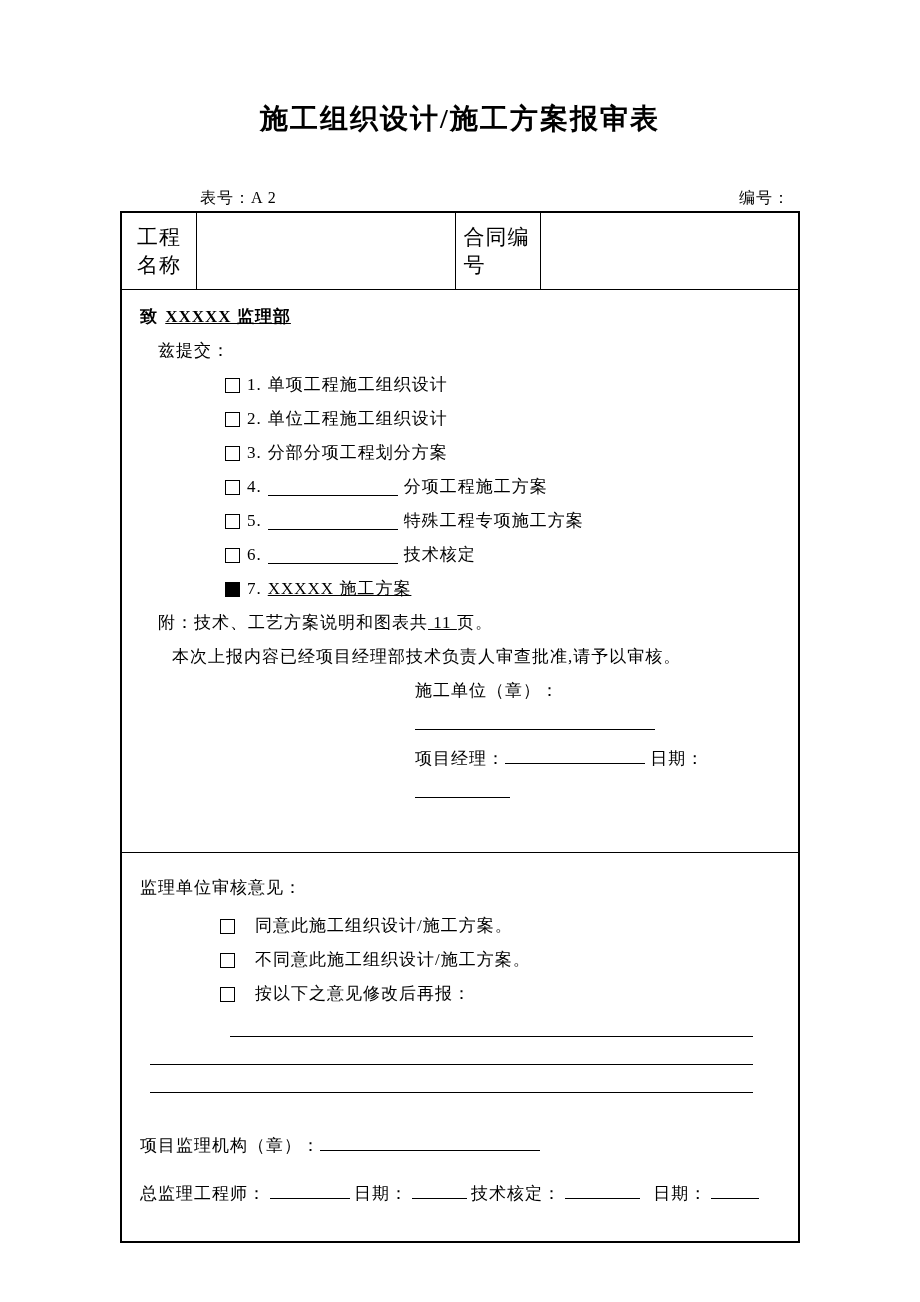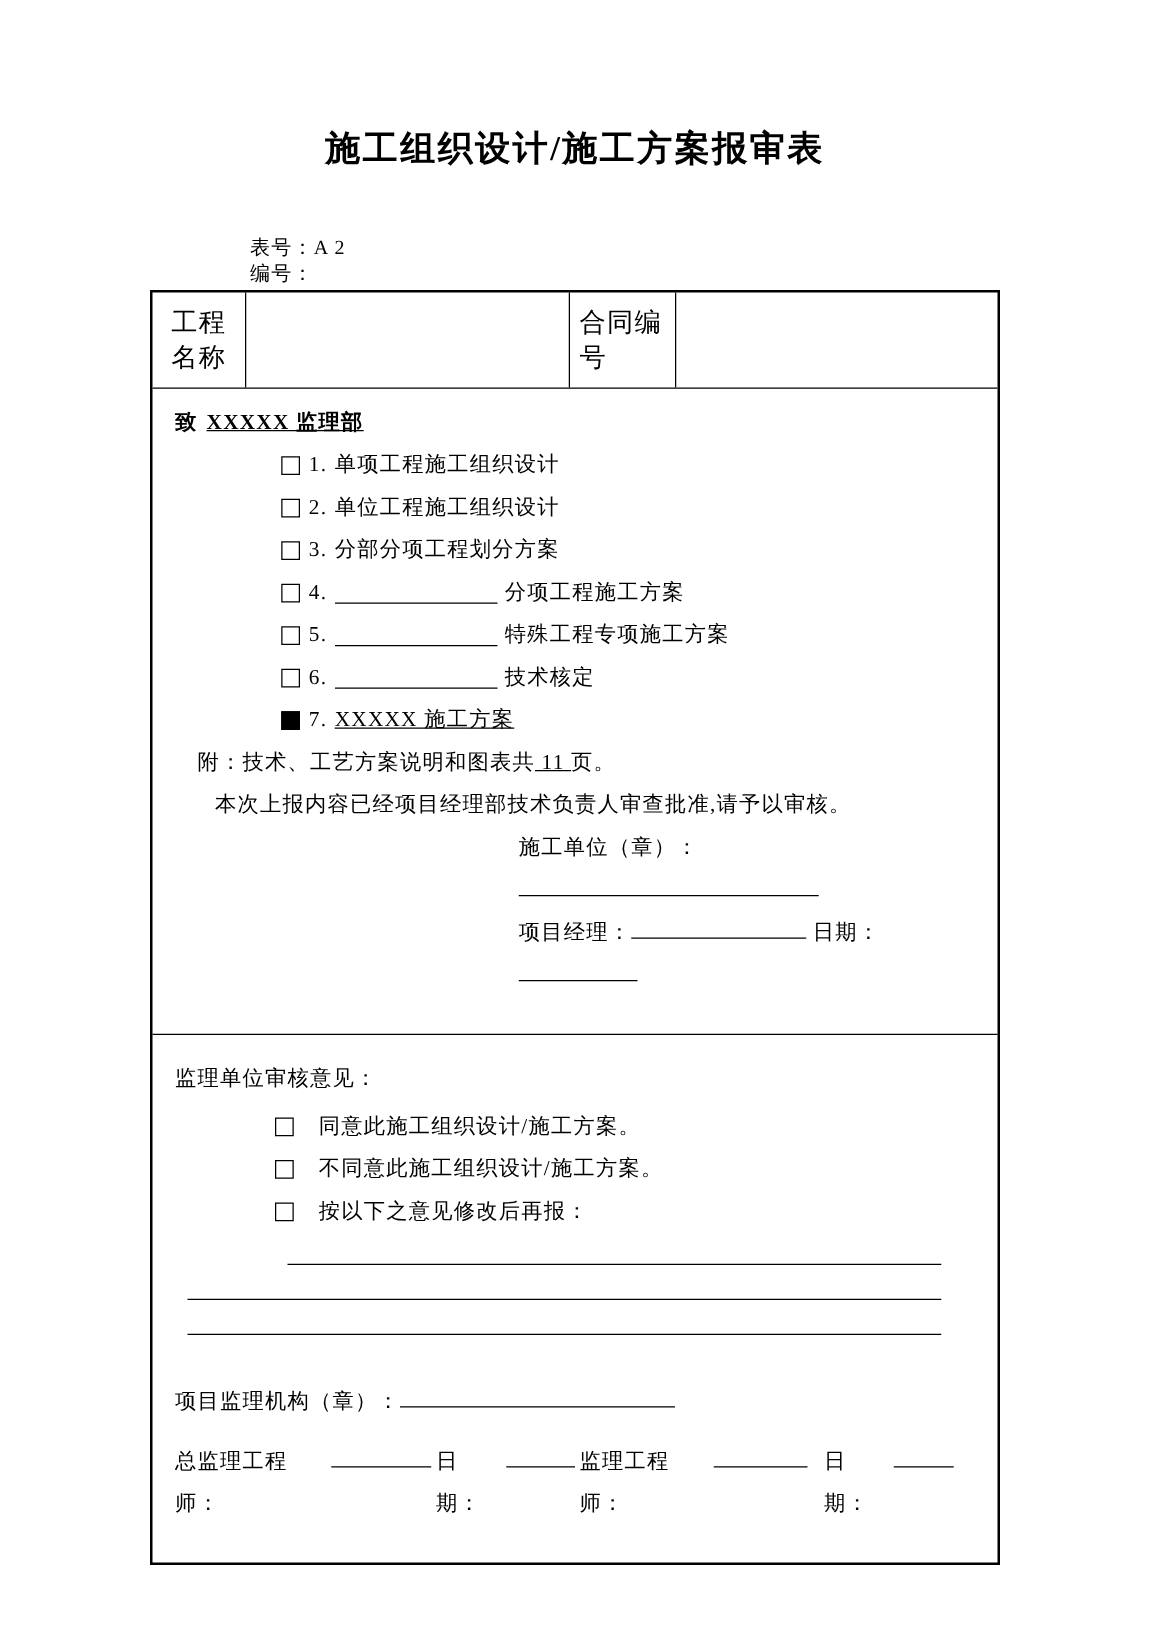--- a/index.html
+++ b/index.html
@@ -19,23 +19,23 @@
     }
     .title {
       text-align: center;
       font-size: 28px;
       font-weight: bold;
       margin-bottom: 50px;
       letter-spacing: 2px;
     }
     .meta-row {
       display: flex;
+      justify-content: space-between;
       padding: 0 10px 2px 80px;
       font-size: 16px;
-      flex-direction: column;
     }
     .outer {
       border: 2.5px solid #000;
     }
     .top-table {
       display: flex;
       border-bottom: 1.5px solid #000;
     }
     .top-table .cell {
       padding: 10px 8px;
@@ -53,21 +53,21 @@
     .c3 {
       width: 85px;
       border-right: 1.5px solid #000;
       text-align: left;
     }
     .c4 {
       flex: 1;
     }
     .section-a {
       border-bottom: 1.5px solid #000;
-      padding: 10px 18px 30px 18px;
+      padding: 10px 18px 42px 18px;
       line-height: 2;
     }
     .section-b {
       padding: 18px 35px 30px 18px;
       line-height: 2;
     }
     .to-line {
       font-weight: bold;
       font-size: 17px;
     }
@@ -195,20 +195,21 @@
     <div class="cell c2"></div>
     <div class="cell c3">合同编号</div>
     <div class="cell c4"></div>
   </div>
 
   <div class="section-a">
     <div class="to-line">
       <span>致</span>
       <span class="uline">XXXXX 监理部</span>
     </div>
+    <div class="submit-label">兹提交：</div>
 
     <div id="items-container">
         <div class="item-row">
           <span class="checkbox"></span>
           <span class="num">1.</span>
           <span>单项工程施工组织设计</span>
         </div>
         <div class="item-row">
           <span class="checkbox"></span>
           <span class="num">2.</span>
@@ -281,20 +282,20 @@
 
     <div class="org-row">
       <span>项目监理机构（章）：</span><span class="org-blank"></span>
     </div>
 
     <div class="sig-final">
       <span>总监理工程师：</span>
       <span class="sb w85"></span>
       <span>日期：</span>
       <span class="sb w60"></span>
-      <span>监理工程师：</span>
+      <span>技术核定：</span>
       <span class="sb w75"></span>&nbsp;
       <span>日期：</span>
       <span class="sb w50"></span>
     </div>
   </div>
 
 </div>
 
 </body></html>

